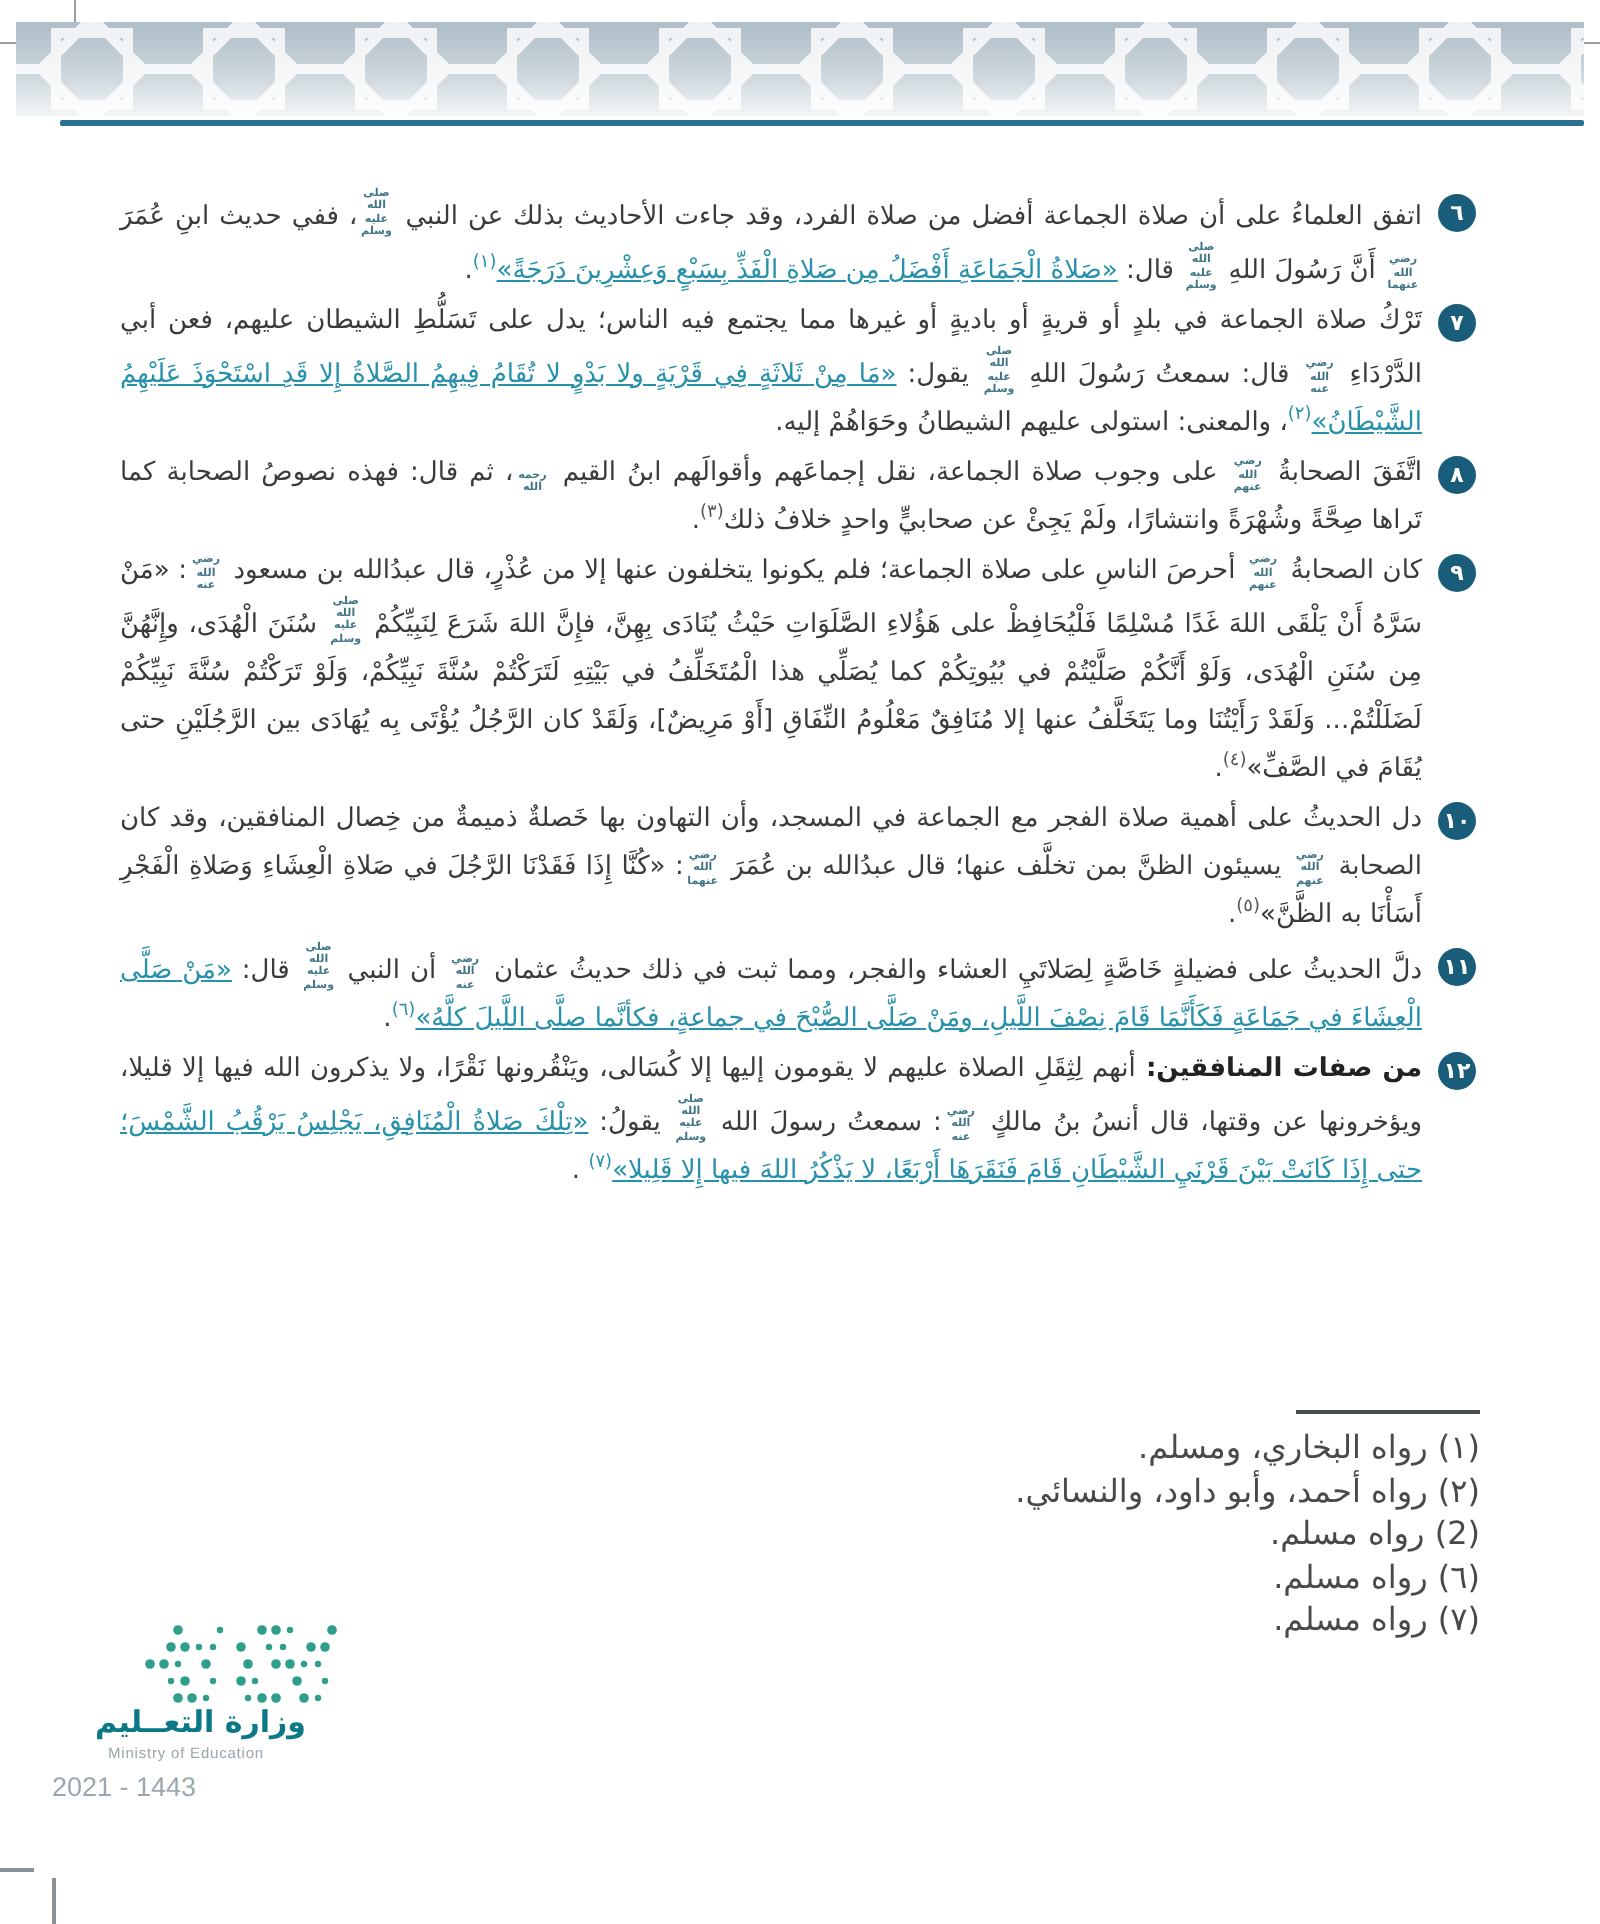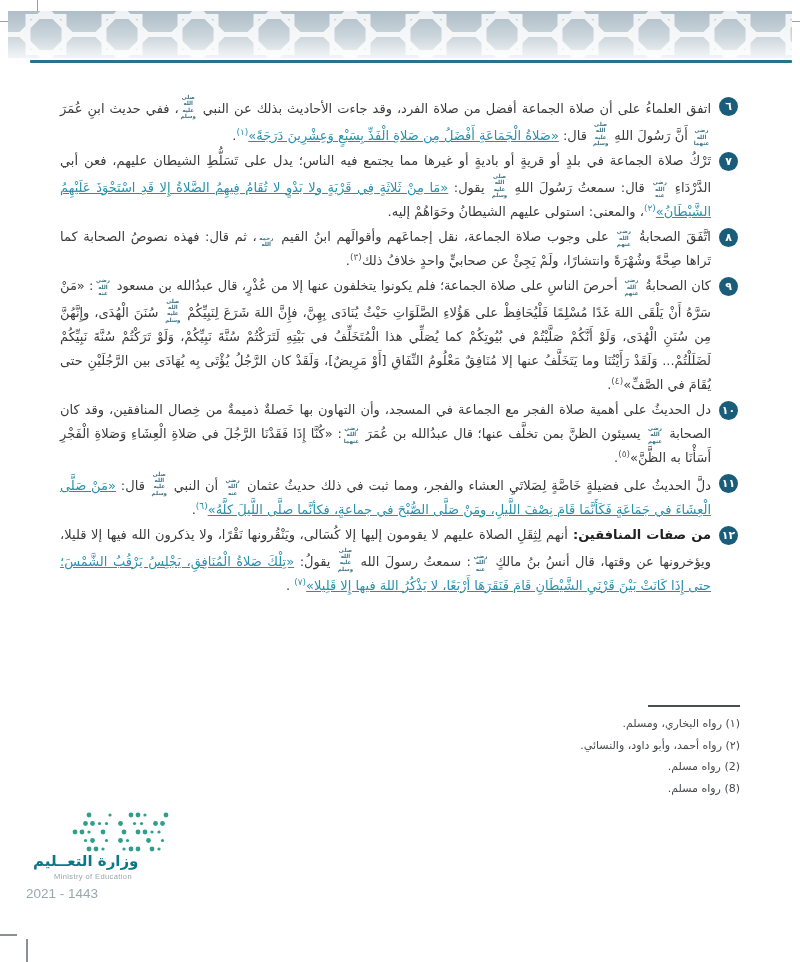--- a/index.html
+++ b/index.html
@@ -65,30 +65,30 @@
   }
 
   
   .fn-rule{
     position:absolute;top:705px;right:60px;width:92px;height:2px;
     background:#4a4f52;
   }
   .footnotes{
     position:absolute;top:713px;right:60px;left:82px;
     direction:rtl;text-align:right;
-    font-size:11px;line-height:21.5px;color:#47494b;
+    font-size:16px;line-height:21.5px;color:#47494b;
   }
   .fn{margin:0;}
 
   
   .logo-block{position:absolute;left:0;top:0;width:0;height:0;}
   .logo-dots{position:absolute;left:70px;top:810px;width:102px;height:46px;}
   .logo-ar{
     position:absolute;left:33px;top:852px;width:120px;
-    text-align:left;font-size:15px;font-weight:bold;color:#0b7886;
+    text-align:right;font-size:15px;font-weight:bold;color:#0b7886;
     direction:rtl;
   }
   .logo-en{
     position:absolute;left:33px;top:872px;width:120px;
     text-align:center;font-size:7.5px;letter-spacing:.4px;color:#98a6ad;
     font-family:"Liberation Sans", sans-serif;direction:ltr;
   }
   .logo-year{
     position:absolute;left:26px;top:886px;width:110px;
     font-size:13.5px;color:#9aa7ad;z-index:1;
@@ -147,21 +147,22 @@
       <div class="item"><span class="badge">١٠</span><span class="normal">دل الحديثُ على أهمية صلاة الفجر مع الجماعة في المسجد، وأن التهاون بها خَصلةٌ ذميمةٌ من خِصال المنافقين، وقد كان الصحابة </span><span class="hon">رضي الله عنهم</span><span class="normal"> يسيئون الظنَّ بمن تخلَّف عنها؛ قال عبدُالله بن عُمَرَ </span><span class="hon">رضي الله عنهما</span><span class="normal">: «كُنَّا إِذَا فَقَدْنَا الرَّجُلَ في صَلاةِ الْعِشَاءِ وَصَلاةِ الْفَجْرِ أَسَأْنَا به الظَّنَّ»</span><sup class="sup">(٥)</sup><span class="normal">.</span></div>
       <div class="item"><span class="badge">١١</span><span class="normal">دلَّ الحديثُ على فضيلةٍ خَاصَّةٍ لِصَلاتَيِ العشاء والفجر، ومما ثبت في ذلك حديثُ عثمان </span><span class="hon">رضي الله عنه</span><span class="normal"> أن النبي </span><span class="hon">صلى الله عليه وسلم</span><span class="normal"> قال: </span><span class="quote">«مَنْ صَلَّى الْعِشَاءَ في جَمَاعَةٍ فَكَأَنَّمَا قَامَ نِصْفَ اللَّيلِ، ومَنْ صَلَّى الصُّبْحَ في جماعةٍ، فكأنَّما صلَّى اللَّيلَ كلَّهُ»</span><sup class="supq">(٦)</sup><span class="normal">.</span></div>
       <div class="item"><span class="badge">١٢</span><span class="bold">من صفات المنافقين: </span><span class="normal">أنهم لِثِقَلِ الصلاة عليهم لا يقومون إليها إلا كُسَالى، ويَنْقُرونها نَقْرًا، ولا يذكرون الله فيها إلا قليلا، ويؤخرونها عن وقتها، قال أنسُ بنُ مالكٍ </span><span class="hon">رضي الله عنه</span><span class="normal">: سمعتُ رسولَ الله </span><span class="hon">صلى الله عليه وسلم</span><span class="normal"> يقولُ: </span><span class="quote">«تِلْكَ صَلاةُ الْمُنَافِقِ، يَجْلِسُ يَرْقُبُ الشَّمْسَ؛ حتى إِذَا كَانَتْ بَيْنَ قَرْنَيِ الشَّيْطَانِ قَامَ فَنَقَرَهَا أَرْبَعًا، لا يَذْكُرُ اللهَ فيها إِلا قَلِيلا»</span><sup class="supq">(٧)</sup><span class="normal"> .</span></div>
     </main>
 
   <div class="fn-rule"></div>
   <section class="footnotes" id="footnotes">
       <div class="fn">(١) رواه البخاري، ومسلم.</div>
       <div class="fn">(٢) رواه أحمد، وأبو داود، والنسائي.</div>
       <div class="fn">(2) رواه مسلم.</div>
-      <div class="fn">(8) رواه مسلم.</div>
+      <div class="fn">(٦) رواه مسلم.</div>
+      <div class="fn">(٧) رواه مسلم.</div>
     </section>
 
   <div class="logo-block">
     <svg class="logo-dots" id="logo-dots" viewBox="0 0 102 46" aria-hidden="true">
         <circle cx="19" cy="5" r="2.4" fill="#2f9e8b"></circle>
         <circle cx="40" cy="5" r="1.6" fill="#2f9e8b"></circle>
         <circle cx="61" cy="5" r="2.4" fill="#2f9e8b"></circle>
         <circle cx="68" cy="5" r="2.4" fill="#2f9e8b"></circle>
         <circle cx="75" cy="5" r="1.6" fill="#2f9e8b"></circle>
         <circle cx="96" cy="5" r="2.4" fill="#2f9e8b"></circle>

